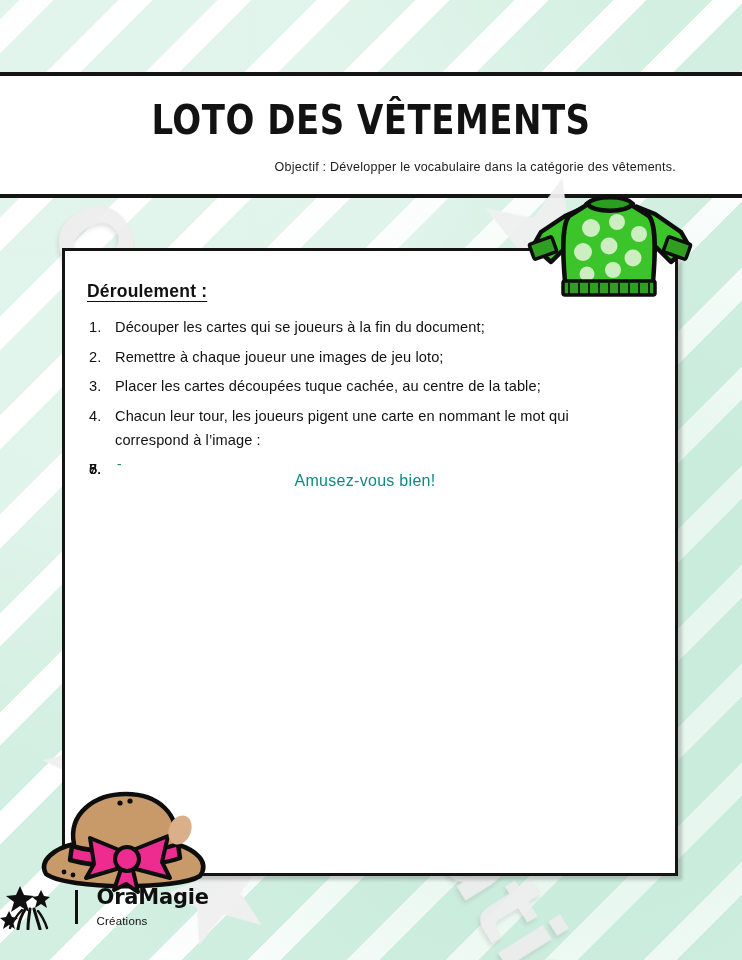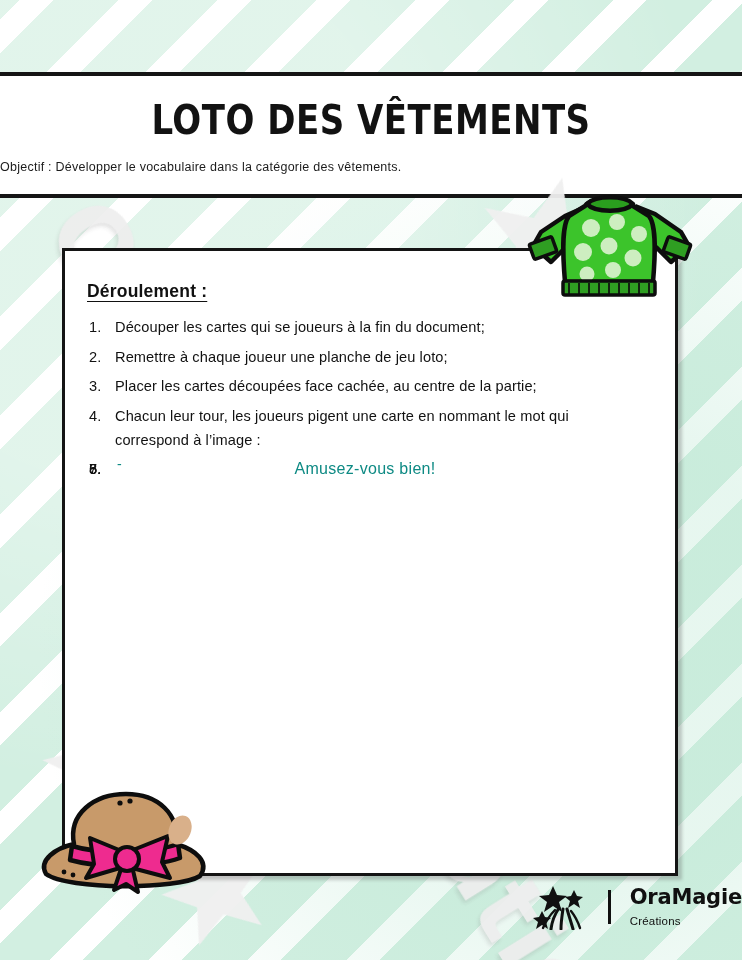--- a/index.html
+++ b/index.html
@@ -48,21 +48,21 @@
     font-size:34px;
     letter-spacing:.5px;
     color:#121212;
     text-transform:uppercase;
     transform:scaleY(1.18);
     transform-origin:center top;
     z-index:6;
   }
   .doc-subtitle {
     position:absolute; left:0; top:160px; width:676px;
-    text-align:left;
+    text-align:right;
     font-size:12.5px;
     color:#1c1c1c;
     letter-spacing:.25px;
     z-index:6;
   }
 
   
   #watermark {
     position:absolute; left:0; top:0; width:742px; height:960px;
     z-index:3;
@@ -130,21 +130,21 @@
     font-style:italic;
     color:#0e8a84;
     position:relative;
     letter-spacing:.1px;
   }
   .sub-example .dash {
     position:absolute; left:2px; top:0;
     font-style:normal;
   }
   .closing {
-    margin-top:8px;
+    margin-top:20px;
     text-align:center;
     font-size:16px;
     color:#0e8a84;
     letter-spacing:.3px;
   }
 
   
   #sweater {
     position:absolute;
     left:521px; top:186px;
@@ -158,21 +158,21 @@
     width:188px; height:110px;
     z-index:7;
   }
 
   
   #footer-logo {
     position:absolute;
     left:0; top:884px; width:742px;
     display:flex;
     align-items:center;
-    justify-content:flex-end;
+    justify-content:flex-start;
     gap:19px;
     z-index:8;
   }
   .logo-burst { width:56px; height:46px; }
   .logo-divider {
     width:2.5px; height:34px; background:#101010;
   }
   .logo-words { line-height:1; }
   .logo-name {
     font-family:"DejaVu Sans", sans-serif;
@@ -220,25 +220,25 @@
   <div class="inner">
     <div class="section-heading">Déroulement :</div>
 
     <ol class="steps">
       <li>
         <span class="num">1.</span>
         <span>Découper les cartes qui se joueurs à la fin du document;</span>
       </li>
       <li>
         <span class="num">2.</span>
-        <span>Remettre à chaque joueur une planche de jeu loto;</span>
+        <span>Remettre à chaque joueur une images de jeu loto;</span>
       </li>
       <li>
         <span class="num">3.</span>
-        <span>Placer les cartes découpées face cachée, au centre de la partie;</span>
+        <span>Placer les cartes découpées tuque cachée, au centre de la table;</span>
       </li>
       <li>
         <span class="num">4.</span>
         <span>Chacun leur tour, les joueurs pigent une carte en nommant le mot qui correspond à l’image :</span>
         <div class="sub-example">
           <span class="dash">-</span>
         </div>
       </li>
       <li>
         <span class="num">5.</span>

